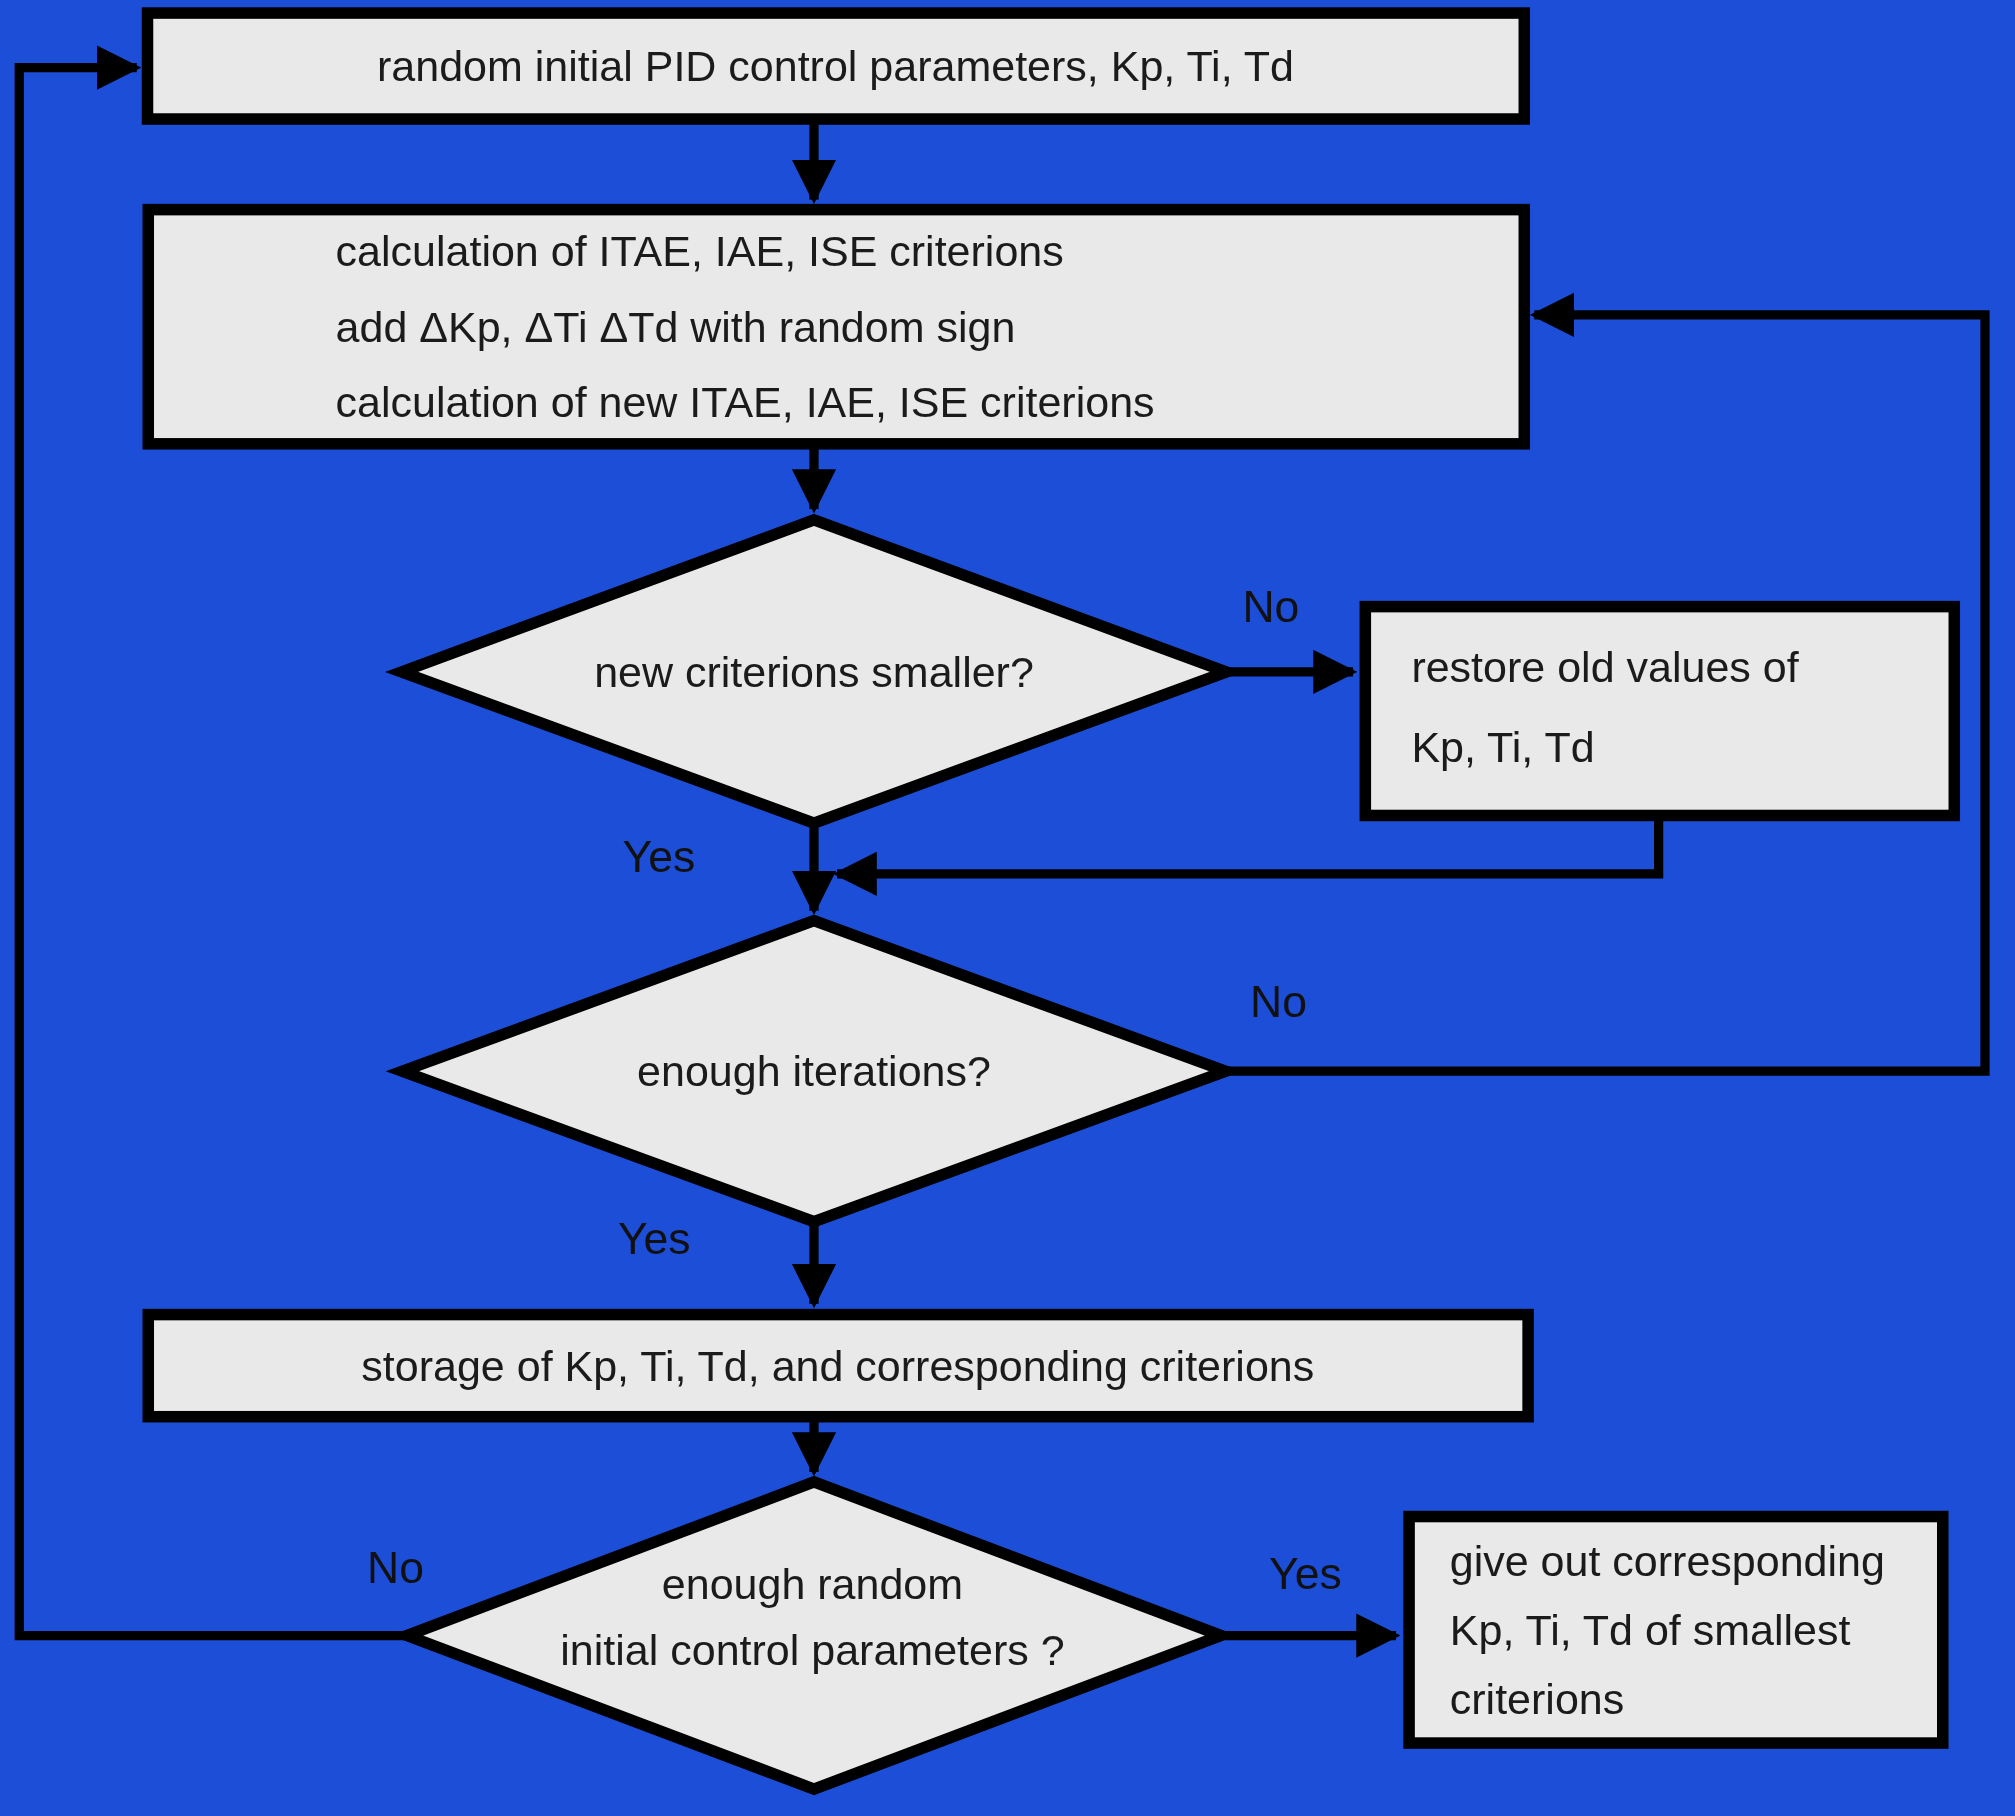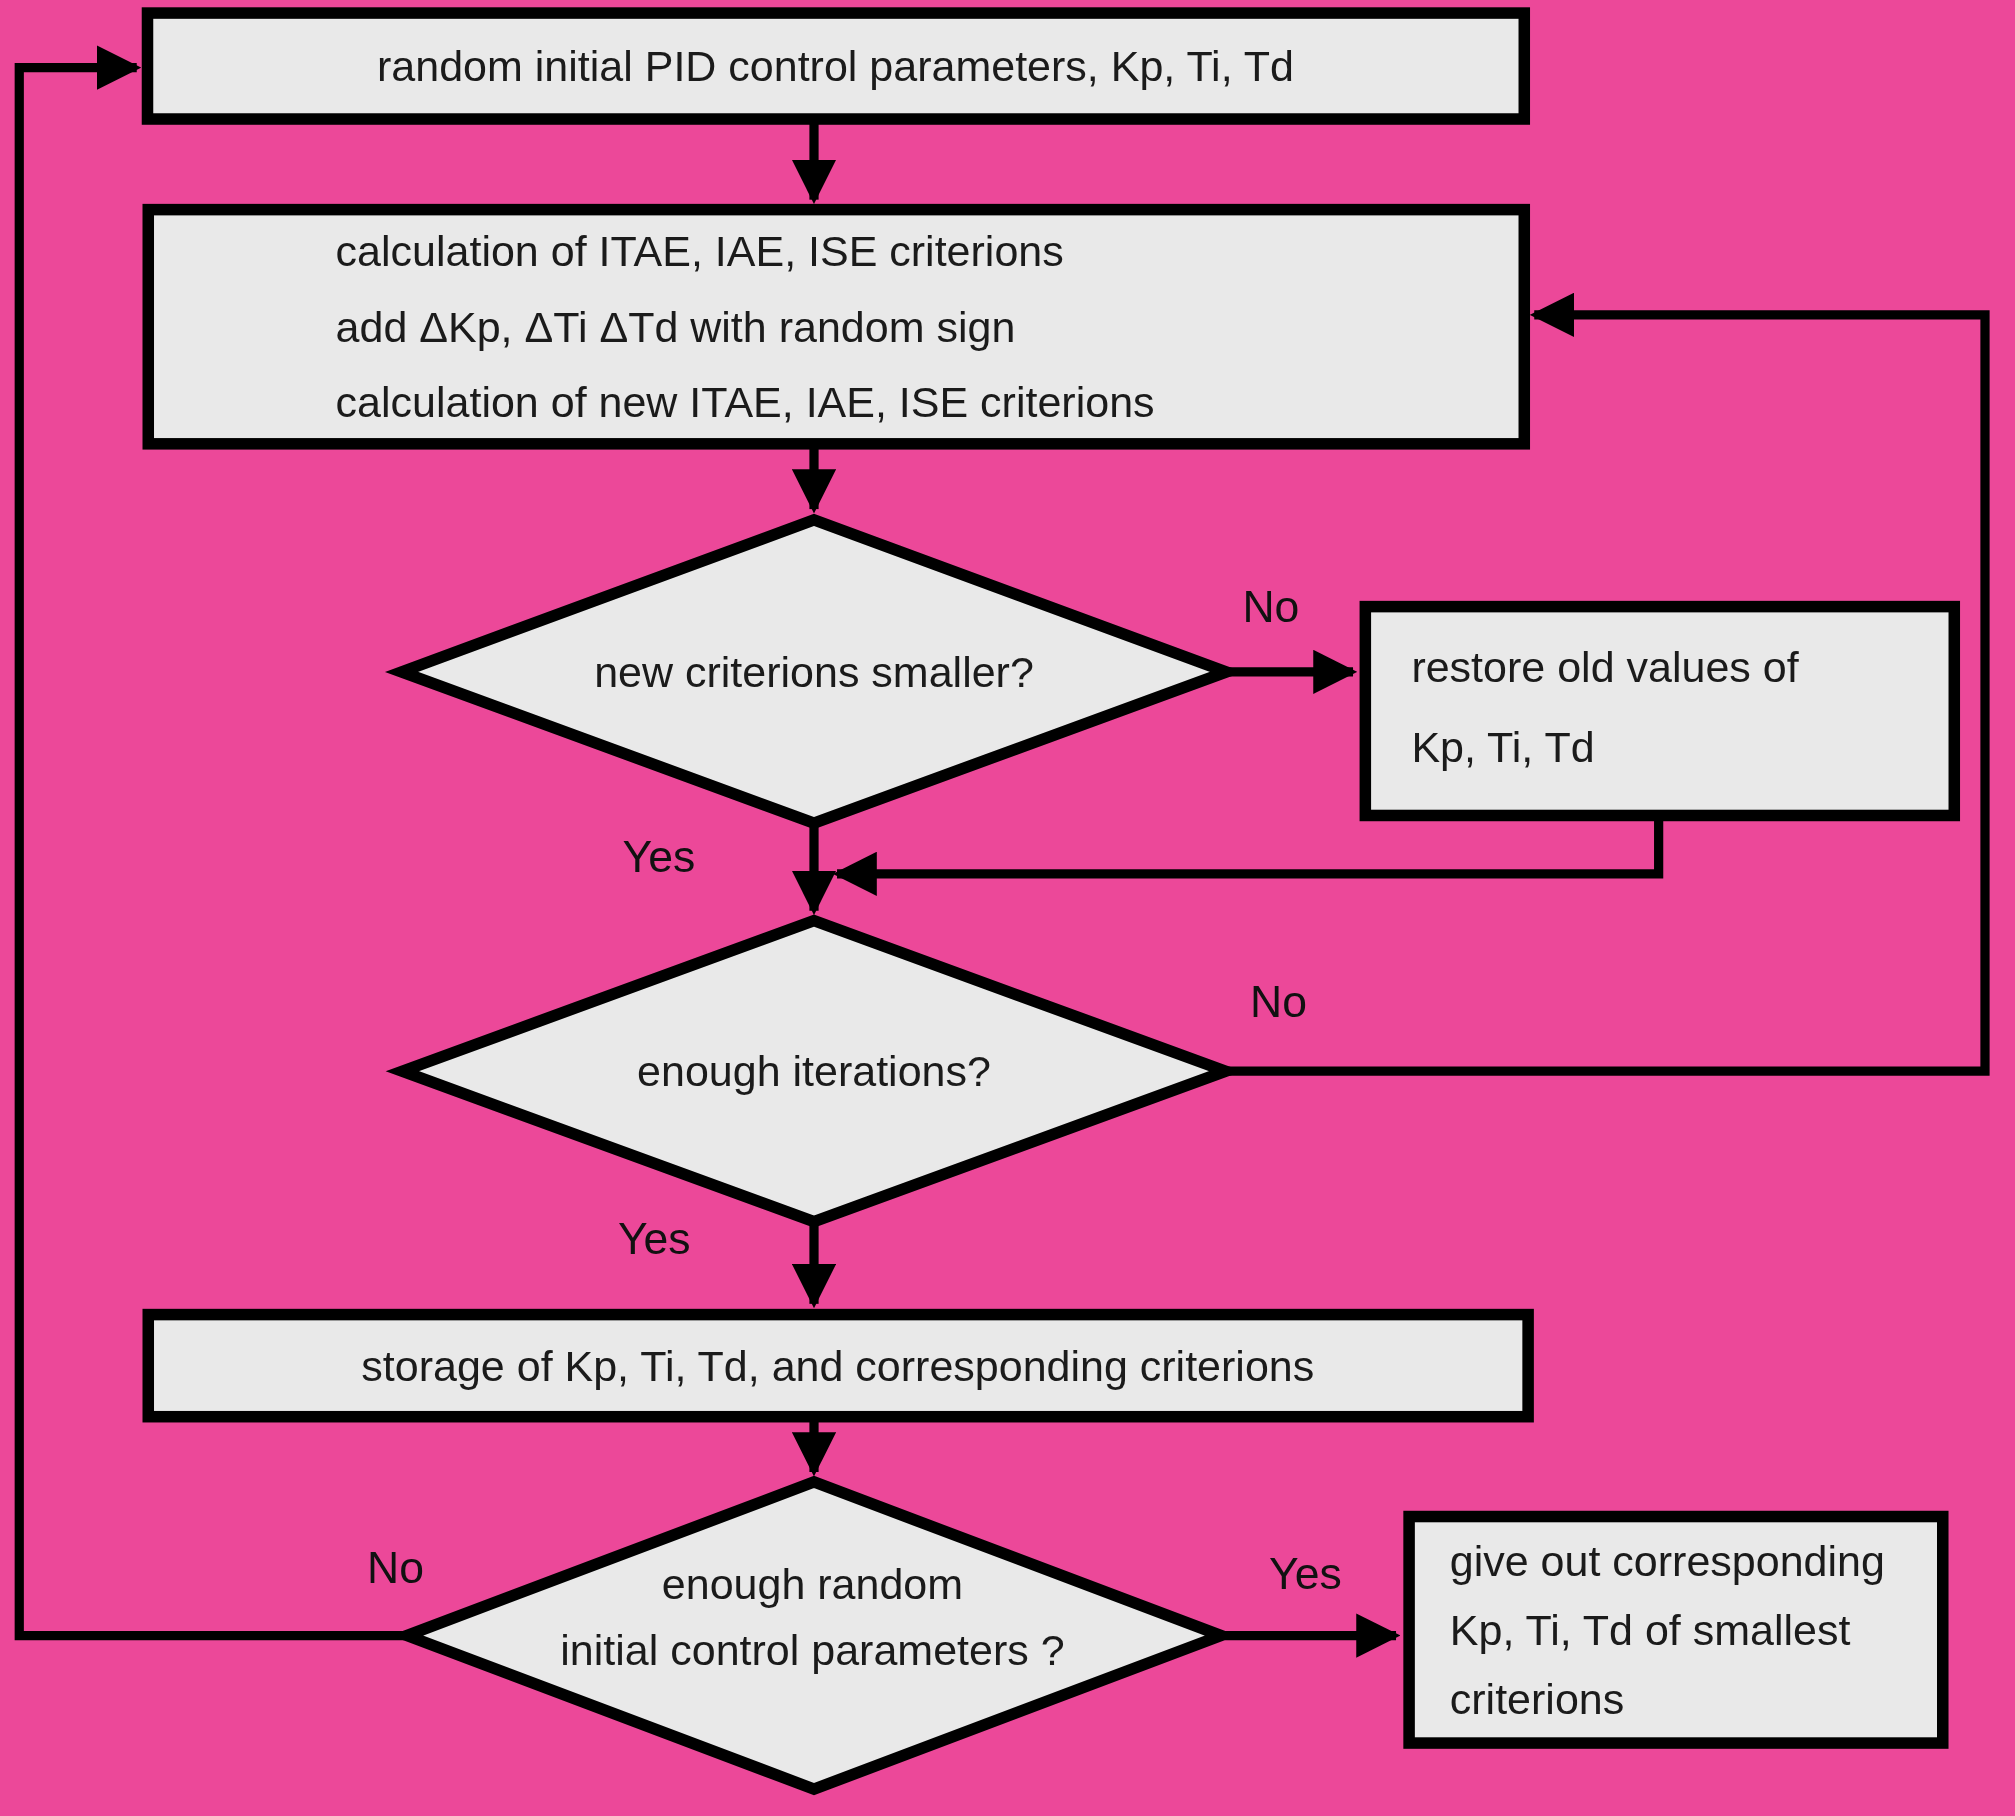--- a/index.html
+++ b/index.html
@@ -4,21 +4,21 @@
 <style>
   html, body {
     margin: 0;
     padding: 0;
     background: #ffffff;
   }
   .stage {
     position: relative;
     width: 2015px;
     height: 1816px;
-    background: #ec4899;
+    background: #1d4ed8;
   }
   svg { display: block; }
   .node {
     fill: #e9e9e9;
     stroke: #000000;
     stroke-width: 15;
   }
   .edge {
     fill: none;
     stroke: #000000;

